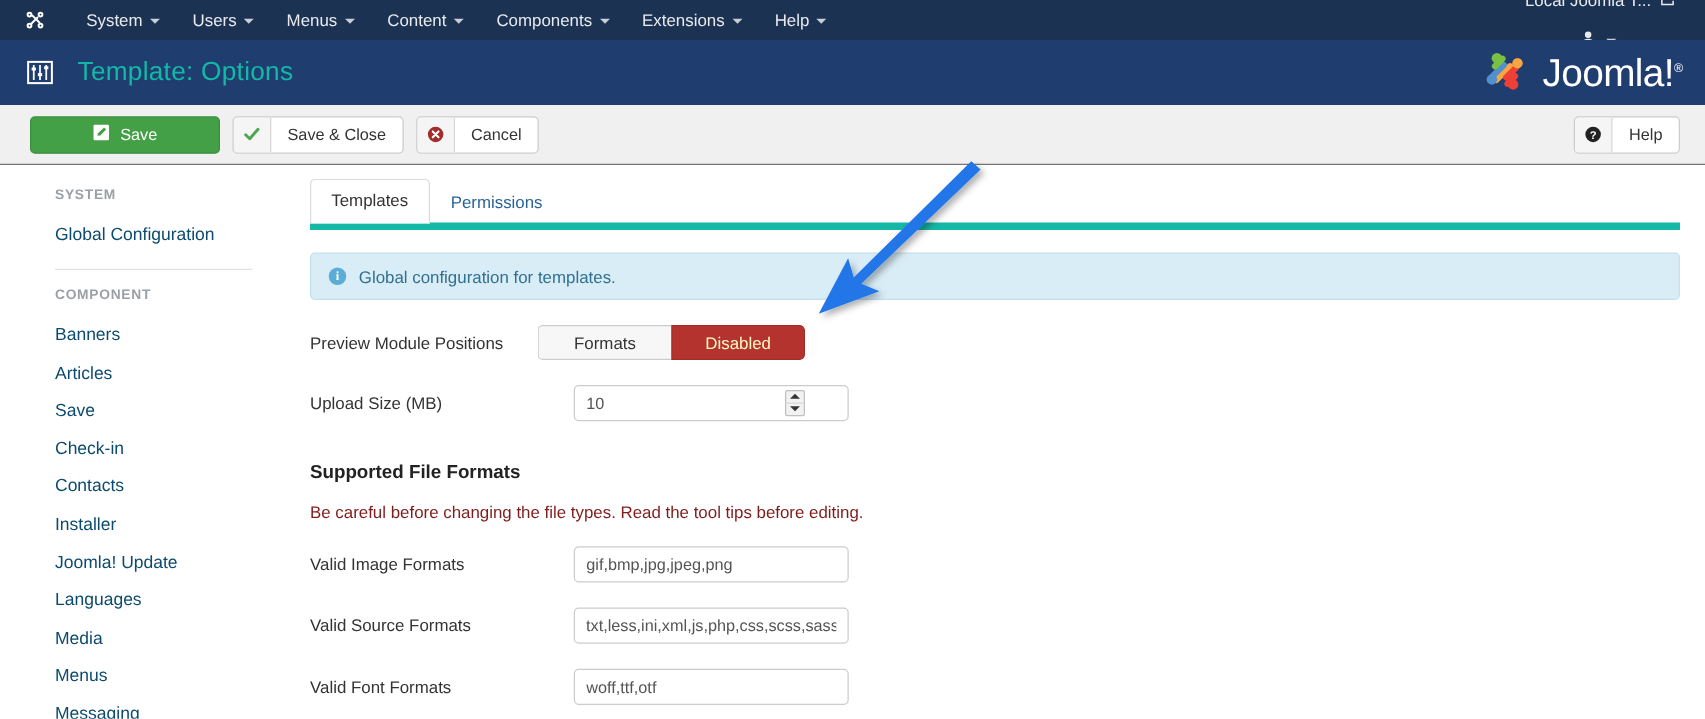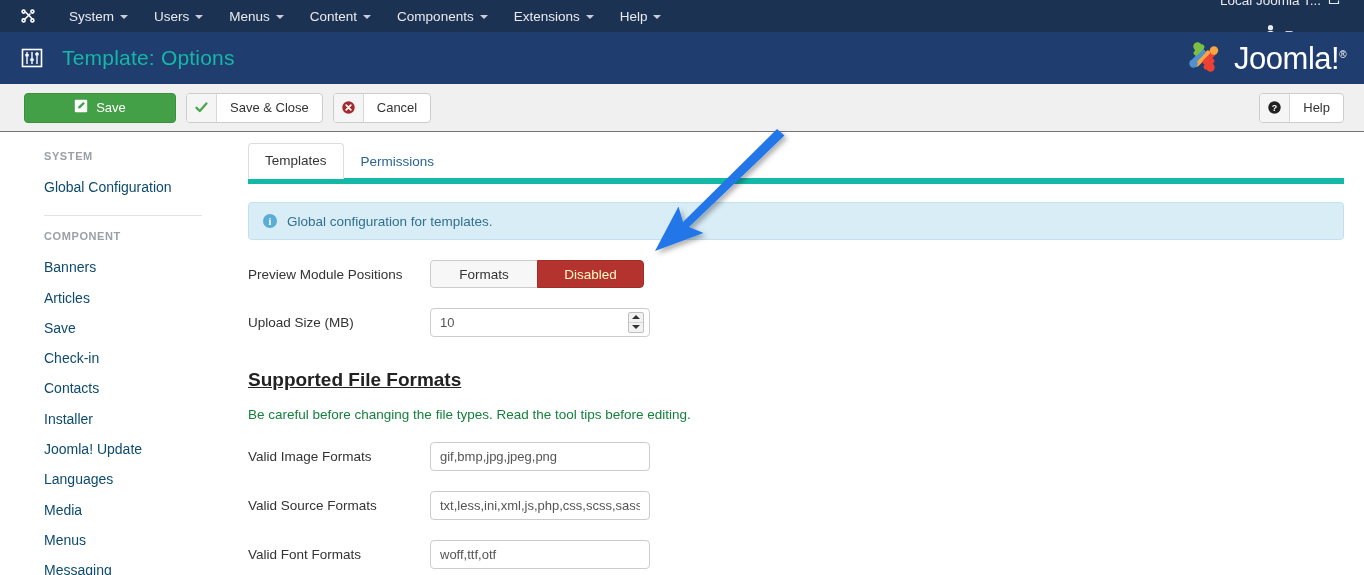--- a/index.html
+++ b/index.html
@@ -271,20 +271,21 @@
     width: 220px;
     height: 29px;
     border: 1px solid #cccccc;
     border-radius: 4px;
     padding: 0 9px;
     font-size: 13px;
     color: #555555;
     font-family: "Liberation Sans", sans-serif;
     background: #ffffff;
     outline: none;
+    margin-left: 29px;
   }
   .spinner-wrap { position: relative; width: 220px; }
   .spinner-wrap .input-text { width: 220px; padding-right: 28px; }
   .spin-btns {
     position: absolute;
     right: 6px; top: 4px;
     width: 16px; height: 21px;
     display: flex; flex-direction: column;
     border: 1px solid #c0c0c0;
     border-radius: 2px;
@@ -303,29 +304,28 @@
     border-right: 4px solid transparent;
     border-bottom: 4px solid #333333;
   }
   .tri-dn {
     width: 0; height: 0;
     border-left: 4px solid transparent;
     border-right: 4px solid transparent;
     border-top: 4px solid #333333;
   }
   .section-title {
-    font-size: 19px;
+    font-size: 15px;
     font-weight: bold;
     color: #222222;
     margin-top: 32px;
-    text-decoration: underline;
   }
   .section-desc {
     font-size: 13.5px;
-    color: #15803d;
+    color: #7f1d1d;
     margin-top: 16px;
   }
 
   
   .arrow-overlay {
     position: absolute;
     left: 0; top: 0;
     width: 1364px; height: 575px;
     pointer-events: none;
   }

